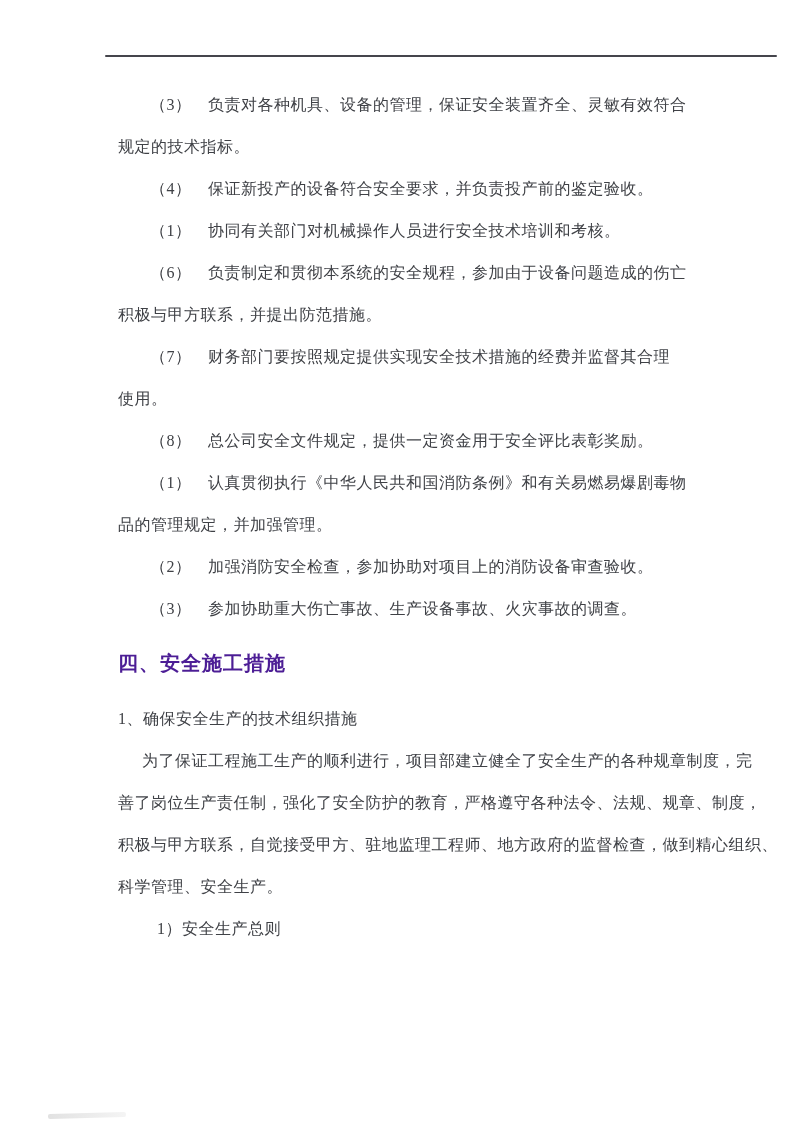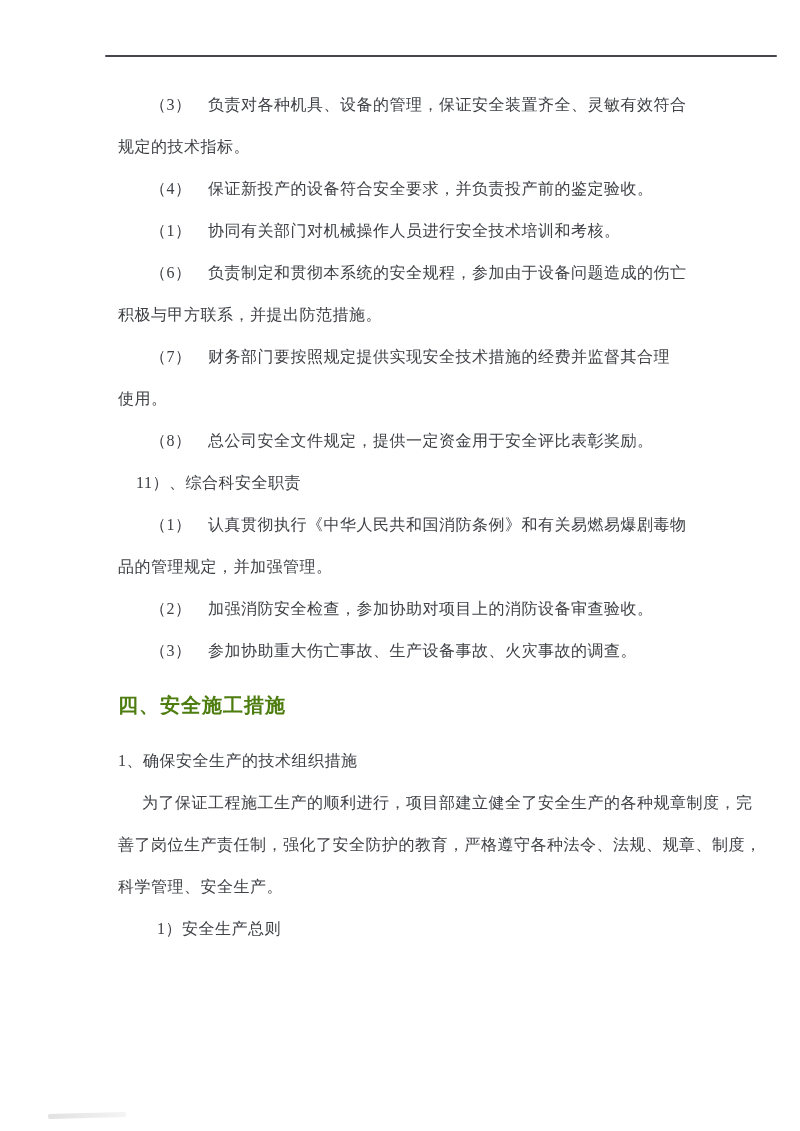--- a/index.html
+++ b/index.html
@@ -48,21 +48,21 @@
   .style-heading {
     height: 58px;
     display: flex;
     align-items: center;
     margin: 4px 0 6px 0;
     padding-left: 0;
     font-family: Liberation Mono, monospace;
     font-weight: bold;
     font-size: 20px;
     letter-spacing: 1px;
-    color: #4d7c0f;
+    color: #4c1d95;
   }
   .scan-smudge {
     position: absolute;
     left: 8px;
     top: 1113px;
     width: 78px;
     height: 5px;
     background: linear-gradient(90deg, #c9c9c9, #ececec);
     opacity: 0.55;
     border-radius: 2px;
@@ -77,26 +77,26 @@
   <div class="content" id="doc-content">
       <div class="line style-item">（3）　负责对各种机具、设备的管理，保证安全装置齐全、灵敏有效符合</div>
       <div class="line style-flush">规定的技术指标。</div>
       <div class="line style-item">（4）　保证新投产的设备符合安全要求，并负责投产前的鉴定验收。</div>
       <div class="line style-item">（1）　协同有关部门对机械操作人员进行安全技术培训和考核。</div>
       <div class="line style-item">（6）　负责制定和贯彻本系统的安全规程，参加由于设备问题造成的伤亡</div>
       <div class="line style-flush">积极与甲方联系，并提出防范措施。</div>
       <div class="line style-item">（7）　财务部门要按照规定提供实现安全技术措施的经费并监督其合理</div>
       <div class="line style-flush">使用。</div>
       <div class="line style-item">（8）　总公司安全文件规定，提供一定资金用于安全评比表彰奖励。</div>
-      <div class="line style-numlist">11）、综合科安全职责</div>
       <div class="line style-item">（1）　认真贯彻执行《中华人民共和国消防条例》和有关易燃易爆剧毒物</div>
       <div class="line style-flush">品的管理规定，并加强管理。</div>
       <div class="line style-item">（2）　加强消防安全检查，参加协助对项目上的消防设备审查验收。</div>
       <div class="line style-item">（3）　参加协助重大伤亡事故、生产设备事故、火灾事故的调查。</div>
       <div class="style-heading">四、安全施工措施</div>
       <div class="line style-flush">1、确保安全生产的技术组织措施</div>
       <div class="line style-para">为了保证工程施工生产的顺利进行，项目部建立健全了安全生产的各种规章制度，完</div>
       <div class="line style-flush">善了岗位生产责任制，强化了安全防护的教育，严格遵守各种法令、法规、规章、制度，</div>
+      <div class="line style-flush">积极与甲方联系，自觉接受甲方、驻地监理工程师、地方政府的监督检查，做到精心组织、</div>
       <div class="line style-flush">科学管理、安全生产。</div>
       <div class="line style-sub">1）安全生产总则</div>
     </div>
   <div class="scan-smudge"></div>
 </div>
 
 </body></html>

